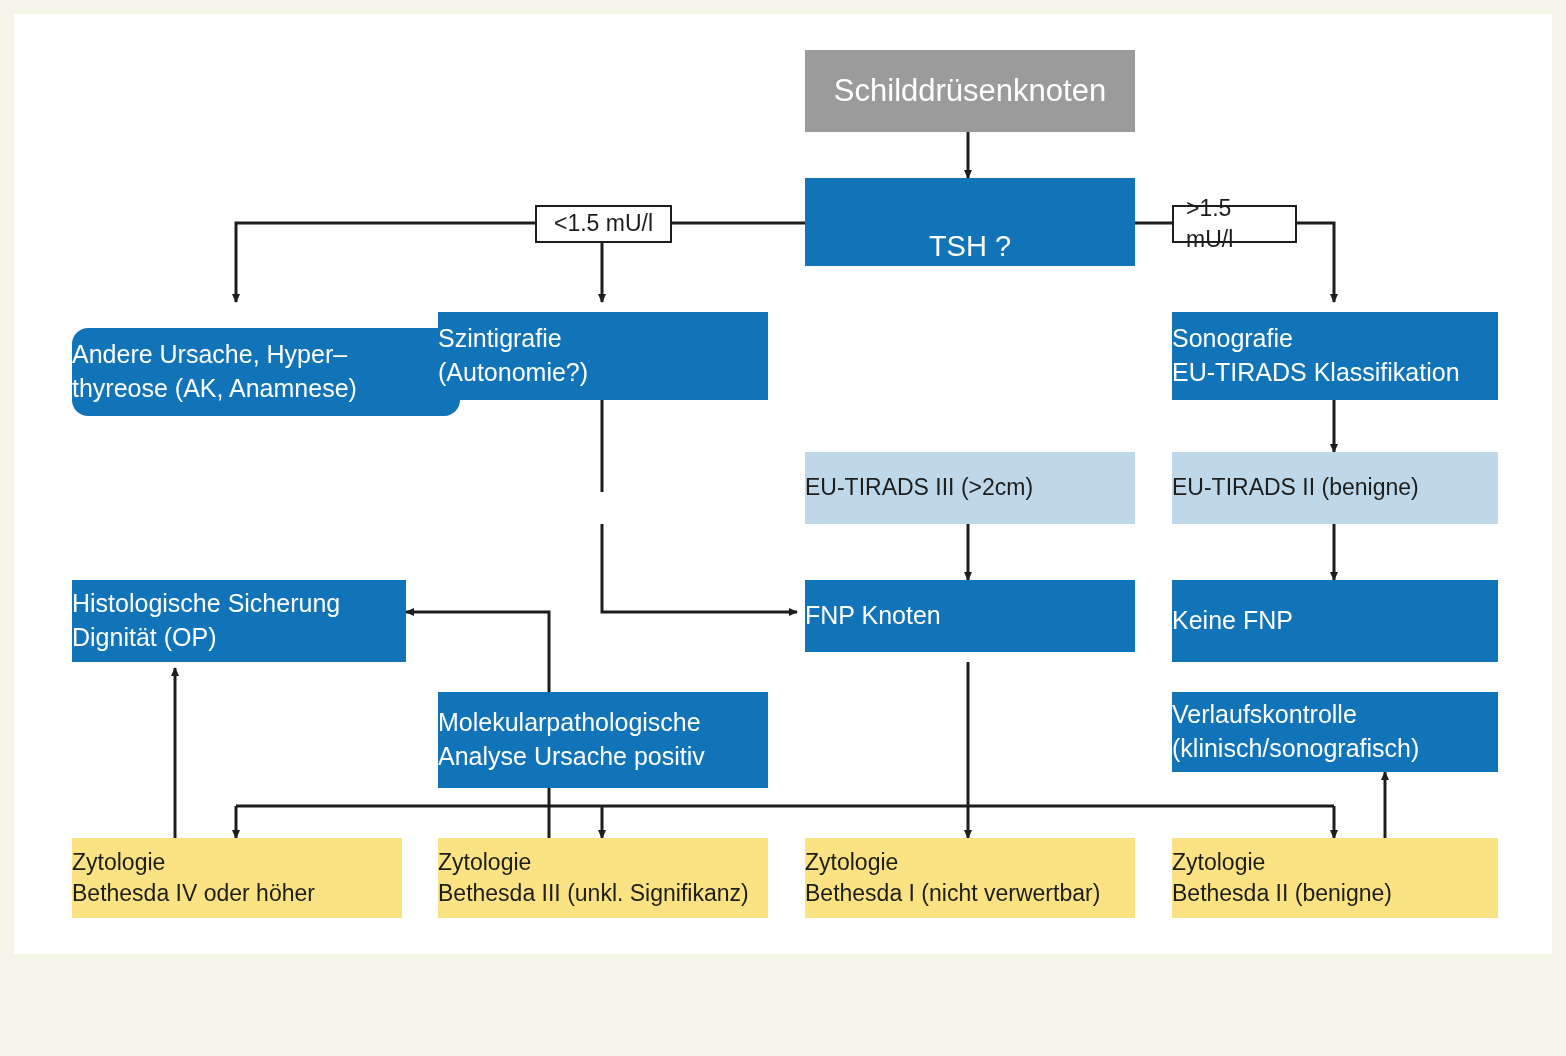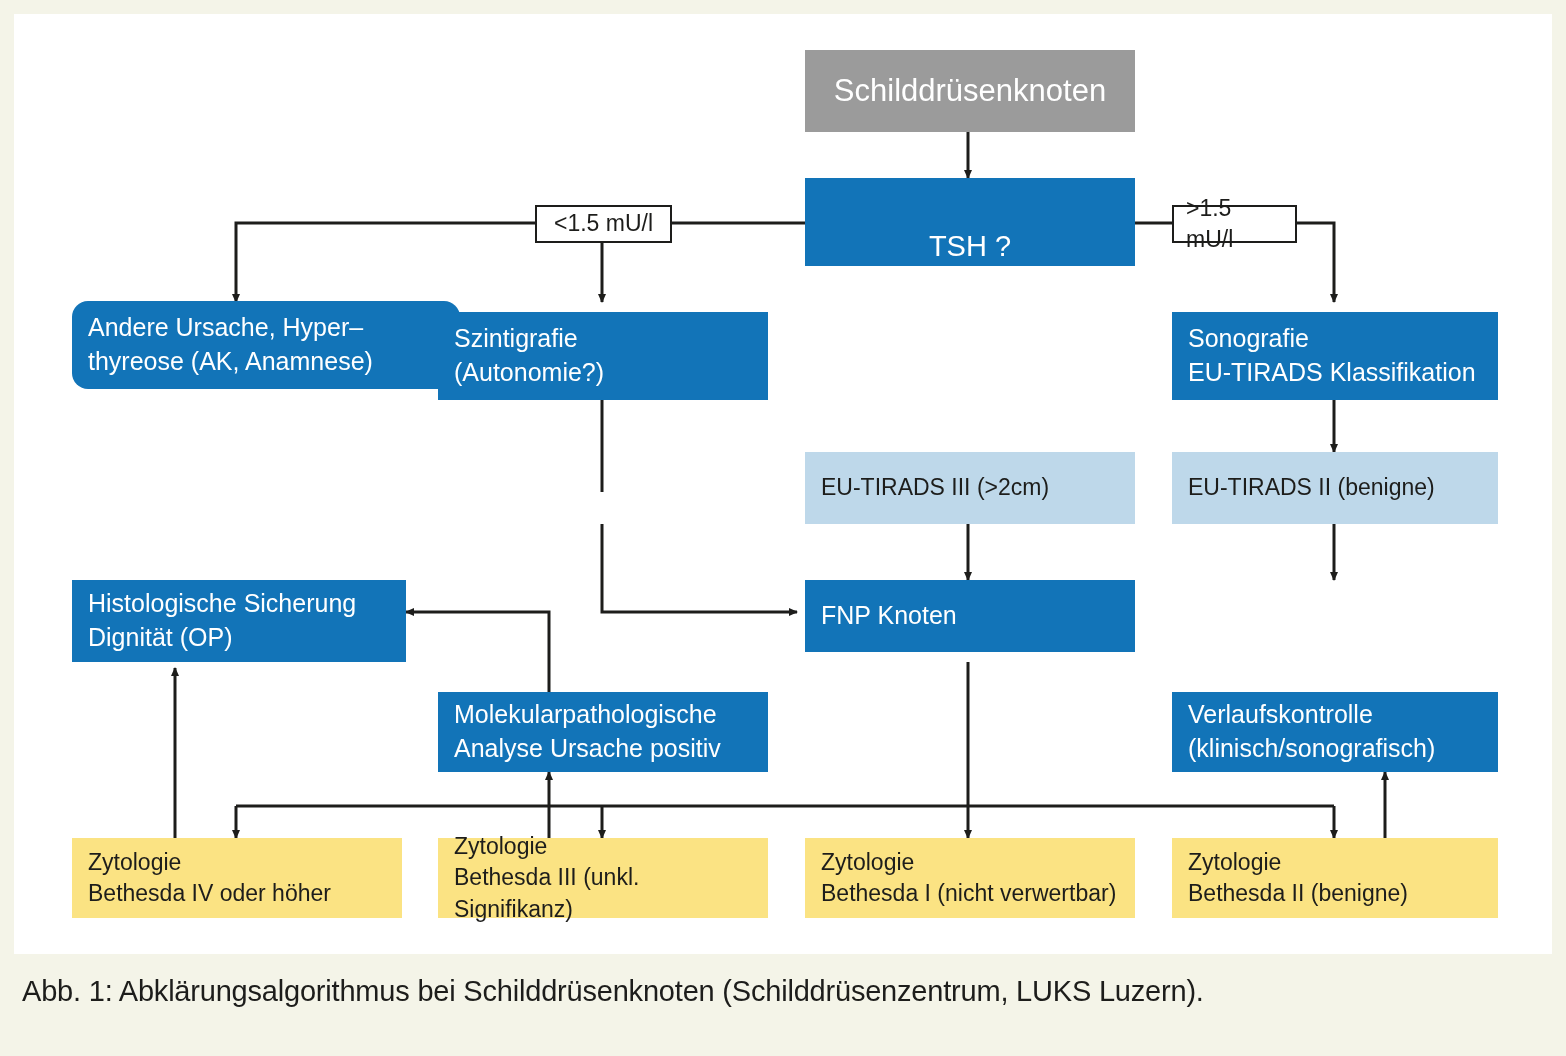--- a/index.html
+++ b/index.html
@@ -13,21 +13,21 @@
   #panel{
     position:absolute;left:14px;top:14px;width:1538px;height:940px;
     background:#ffffff;
   }
   #flow{position:absolute;left:0;top:0;width:1566px;height:1056px;}
 
   .node{
     position:absolute;
     box-sizing:border-box;
     display:flex;flex-direction:column;justify-content:center;
-    padding:0 16px;
+    padding:0 0;
     line-height:1.35;
     white-space:pre-line;
   }
   .node .ln{display:block;}
   .n-gray{background:#9b9b9b;color:#ffffff;font-size:31px;align-items:center;justify-content:center;}
   .n-blue{background:#1274b8;color:#ffffff;font-size:25px;}
   .n-blue-c{background:#1274b8;color:#ffffff;font-size:29px;align-items:center;justify-content:flex-end;}
   .n-lblue{background:#bed8ea;color:#1d1d1b;font-size:23px;}
   .n-yellow{background:#fbe383;color:#1d1d1b;font-size:23px;}
   .n-label{
@@ -102,21 +102,21 @@
   </div>
 
   <div class="node n-label" style="left:535px;top:205px;width:137px;height:38px;">
     <span>&lt;1.5 mU/l</span>
   </div>
 
   <div class="node n-label" style="left:1172px;top:205px;width:125px;height:38px;">
     <span>&gt;1.5 mU/l</span>
   </div>
 
-  <div class="node n-blue" style="left:72px;top:301px;width:388px;height:88px;border-radius:16px;">
+  <div class="node n-blue" style="left:72px;top:328px;width:388px;height:88px;border-radius:16px;">
     <span class="ln">Andere Ursache, Hyper–</span>
     <span class="ln">thyreose (AK, Anamnese)</span>
   </div>
 
   <div class="node n-blue" style="left:438px;top:312px;width:330px;height:88px;">
     <span class="ln">Szintigrafie</span>
     <span class="ln">(Autonomie?)</span>
   </div>
 
   <div class="node n-blue" style="left:1172px;top:312px;width:326px;height:88px;">
@@ -135,22 +135,25 @@
 
   <div class="node n-blue" style="left:72px;top:580px;width:334px;height:82px;">
     <span class="ln">Histologische Sicherung</span>
     <span class="ln">Dignität (OP)</span>
   </div>
 
   <div class="node n-blue" style="left:805px;top:580px;width:330px;height:72px;">
     <span class="ln">FNP Knoten</span>
   </div>
 
+  <div class="node n-blue" style="left:1172px;top:580px;width:326px;height:82px;">
+    <span class="ln">Keine FNP</span>
+  </div>
 
-  <div class="node n-blue" style="left:438px;top:692px;width:330px;height:80px;">
+  <div class="node n-blue" style="left:438px;top:692px;width:330px;height:96px;">
     <span class="ln">Molekularpathologische</span>
     <span class="ln">Analyse Ursache positiv</span>
   </div>
 
   <div class="node n-blue" style="left:1172px;top:692px;width:326px;height:80px;">
     <span class="ln">Verlaufskontrolle</span>
     <span class="ln">(klinisch/sonografisch)</span>
   </div>
 
   <div class="node n-yellow" style="left:72px;top:838px;width:330px;height:80px;">
@@ -166,15 +169,14 @@
   <div class="node n-yellow" style="left:805px;top:838px;width:330px;height:80px;">
     <span class="ln">Zytologie</span>
     <span class="ln">Bethesda I (nicht verwertbar)</span>
   </div>
 
   <div class="node n-yellow" style="left:1172px;top:838px;width:326px;height:80px;">
     <span class="ln">Zytologie</span>
     <span class="ln">Bethesda II (benigne)</span>
   </div>
 
-  <div id="caption">Abb. 1: Abklärungsalgorithmus bei Schilddrüsenknoten (Schilddrüsenzentrum, LUKS Luzern).</div>
 
 </div>
 
 </body></html>

